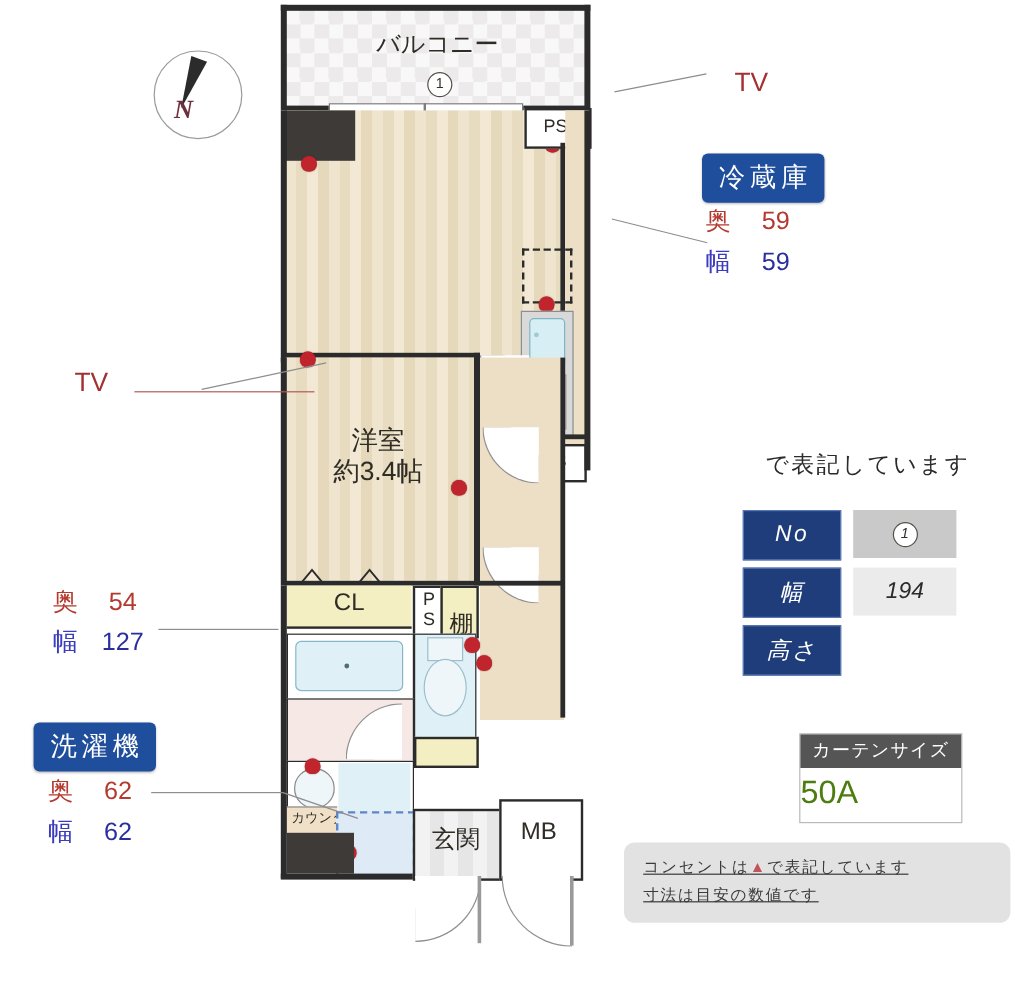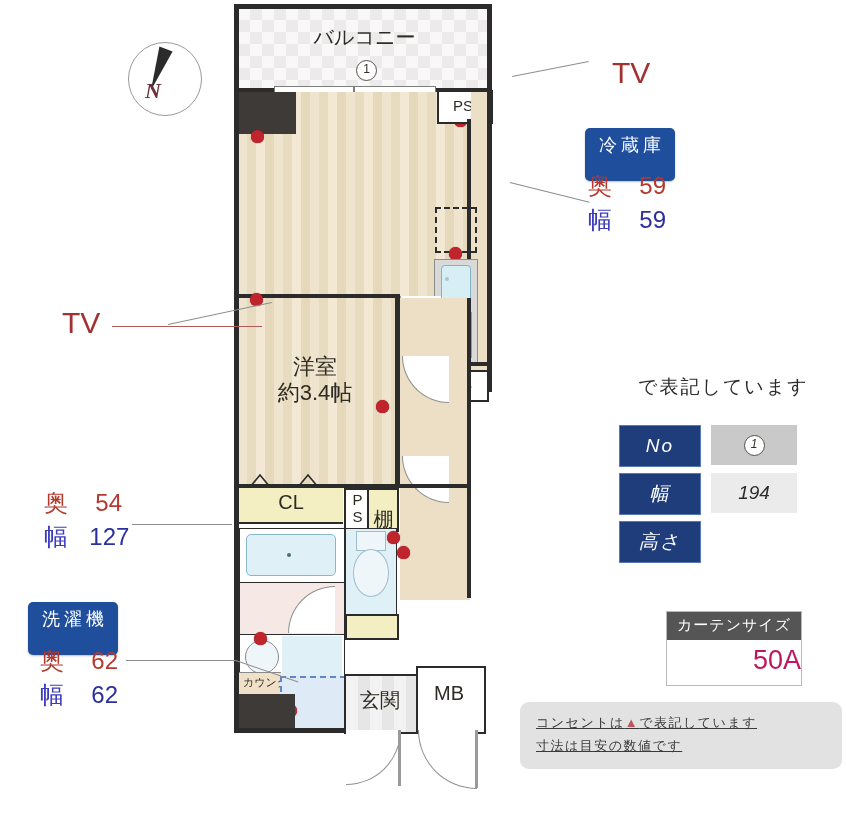--- a/index.html
+++ b/index.html
@@ -69,49 +69,49 @@
   .arc-tl{border-radius:100% 0 0 0;border-bottom:none;border-right:none;}
 
   .outlet{position:absolute;width:13px;height:13px;background:#c0242c;border-radius:50% 50% 45% 45%;box-shadow:0 0 1px #7c1117;}
 
   .circnum{
     position:absolute;width:19px;height:19px;border:1.4px solid #55504a;border-radius:50%;
     background:#ffffff;font-size:12px;line-height:17px;text-align:center;color:#33302c;
   }
 
   
-  .tvlabel{position:absolute;color:#a33131;font-size:30px;font-family:"Liberation Sans",sans-serif;}
+  .tvlabel{position:absolute;color:#a33131;font-size:22px;font-family:"Liberation Sans",sans-serif;}
   .leader{position:absolute;background:#8d8d8d;height:1px;}
   .leader-red{position:absolute;background:#b05a5a;height:1px;}
 
   .badge{
     position:absolute;background:#1f4e9c;color:#ffffff;border-radius:5px;
-    font-size:18px;letter-spacing:4px;text-align:center;padding:5px 10px 24px 14px;
+    font-size:22px;letter-spacing:4px;text-align:center;padding:5px 10px 6px 14px;
     box-shadow:0 1px 2px rgba(0,0,0,.25);white-space:nowrap;
   }
-  .dim{position:absolute;font-size:24px;white-space:nowrap;}
+  .dim{position:absolute;font-size:21px;white-space:nowrap;}
   .dim .k{color:#b43a2f;}
   .dim .kb{color:#3b3bbd;}
   .dim .v-r{color:#b43a2f;}
   .dim .v-b{color:#2b2f9e;}
 
   #curtain-title{position:absolute;font-size:19px;color:#2b2b2b;letter-spacing:2px;}
   .ct-row{position:absolute;display:flex;gap:10px;font-style:italic;}
   .ct-key{width:80px;height:40px;background:#1f3d7a;color:#ffffff;font-size:19px;
           display:flex;align-items:center;justify-content:center;letter-spacing:2px;
           border:1px solid #5878b5;}
   .ct-val{width:86px;height:40px;font-size:19px;color:#2b2b2b;
           display:flex;align-items:center;justify-content:center;}
   .ct-val.g1{background:#c9c9c9;}
   .ct-val.g2{background:#ebebeb;}
 
   #breaker{position:absolute;border:1px solid #b9b9b9;background:#ffffff;}
   #breaker .bh{background:#555555;color:#ffffff;font-size:15px;text-align:center;
                padding:4px 0 5px;letter-spacing:1px;}
-  #breaker .bv{color:#be185d;font-size:27px;text-align:right;padding:5px 0 9px;}
+  #breaker .bv{color:#4d7c0f;font-size:27px;text-align:left;padding:5px 0 9px;}
 
   #note{position:absolute;background:#e2e2e2;border-radius:9px;padding:10px 16px 11px;
         font-size:13px;color:#3a3a3a;line-height:1.75;letter-spacing:1.5px;}
   .tri{color:#c0545a;}
 </style>
 </head>
 <body>
 
 <div class="abs" id="compass">
   <div class="n-light"></div>

